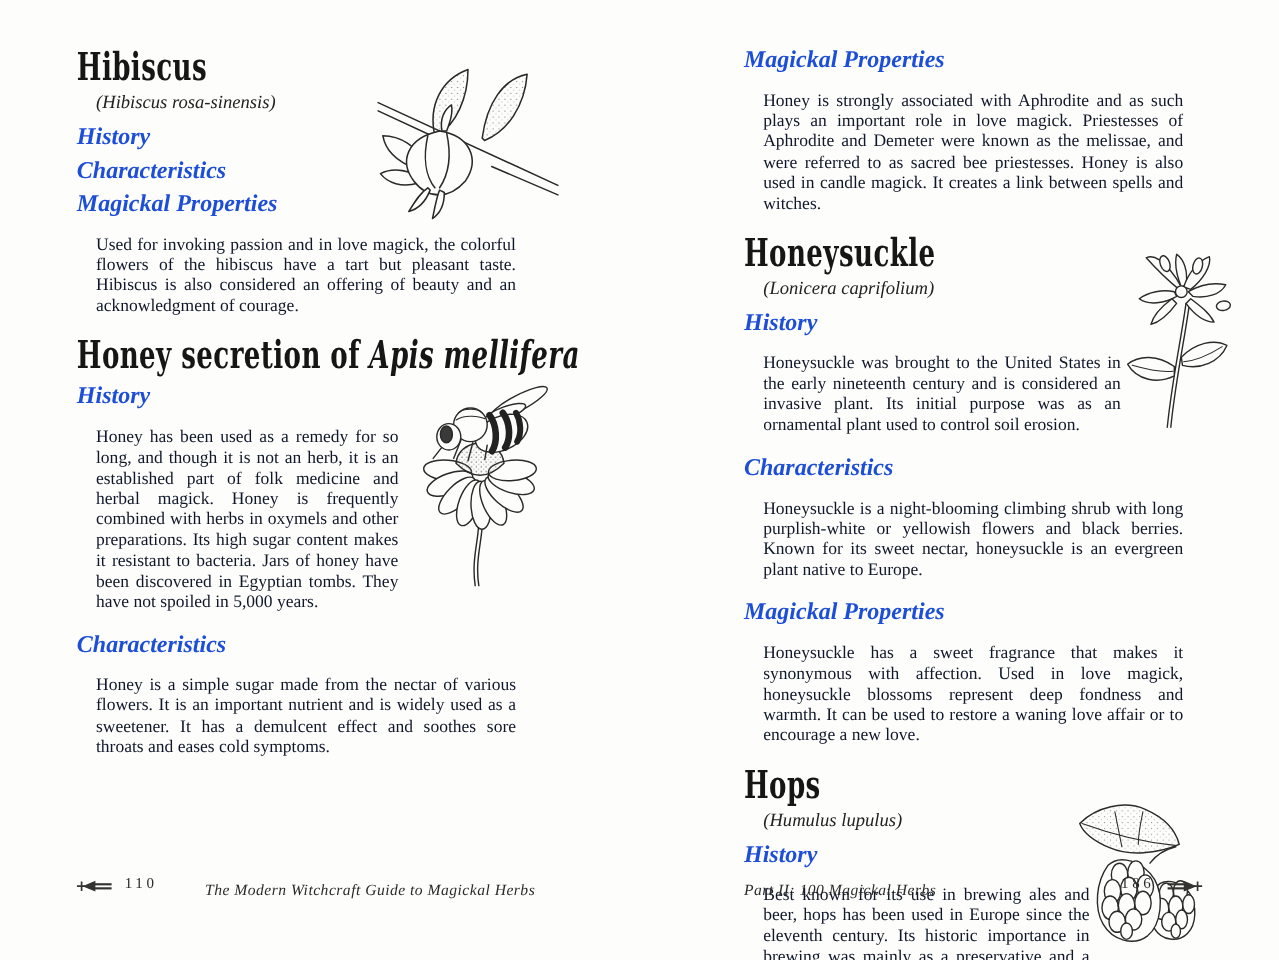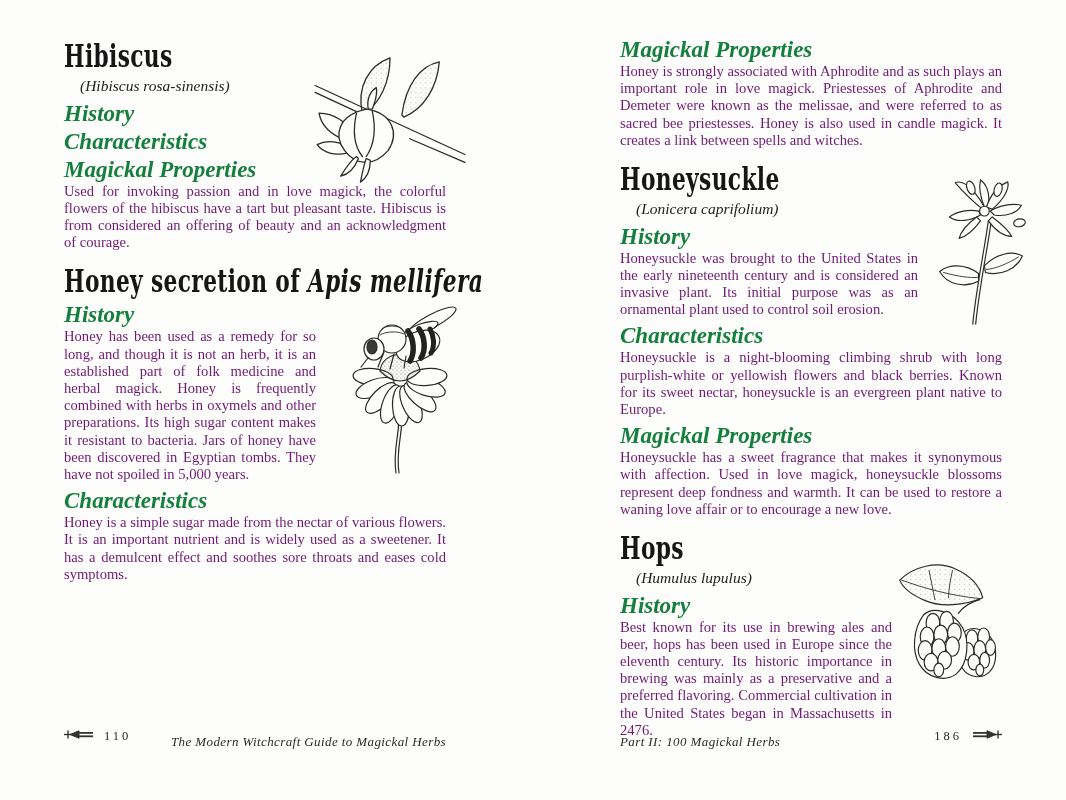--- a/index.html
+++ b/index.html
@@ -22,44 +22,44 @@
   }
   .entry-title .sp-italic{font-style:italic;}
   .mt-entry{margin-top:14px;}
   .latin{
     font-style:italic;font-size:15.5px;line-height:1.2;
     margin:0 0 4px 16px;color:#222;
   }
   h2.sect{
     font-family:"Liberation Serif", serif;
     font-style:italic;font-weight:700;
-    font-size:23px;line-height:20px;
-    margin:8px 0 3px 0;color:#15803d;
+    font-size:20px;line-height:20px;
+    margin:8px 0 3px 0;color:#1d4ed8;
   }
   h2.sect:first-child{margin-top:0;}
   p.body{
-    font-size:14.6px;line-height:17.2px;margin:0;
-    text-align:justify;color:#701a75;
+    font-size:14.6px;line-height:17.2px;margin:16px;
+    text-align:justify;color:#0f172a;
   }
   .w252{width:252px;}
   .w298{width:298px;}
   .w272{width:272px;}
   .illo{position:absolute;pointer-events:none;}
   .illo svg{display:block;}
   .illo-hibiscus{top:12px;right:-24px;}
   .illo-bee{top:412px;right:-36px;}
   .illo-honeysuckle{top:140px;right:-36px;}
   .illo-hops{top:492px;right:-10px;}
   .footer{
     position:absolute;top:727px;width:382px;height:18px;
     display:flex;align-items:center;justify-content:space-between;
   }
   .footer-left{left:64px;}
   .footer-right{left:620px;gap:12px;}
-  .pageno-group{display:flex;align-items:flex-start;gap:10px;}
+  .pageno-group{display:flex;align-items:flex-end;gap:10px;}
   .pageno{
     font-size:12.5px;letter-spacing:3px;color:#2a2a2a;
     font-family:"Liberation Serif", serif;
   }
   .footer-title{
     font-style:italic;font-size:13px;color:#2a2a2a;letter-spacing:0.4px;margin-top:12px;
   }
   .orn line,.orn path{stroke:#333;}
 </style>
 </head>
@@ -97,21 +97,21 @@
             <path d="M58,58 C56,48 60,40 66,36 C68,44 64,52 62,58 Z" fill="#fdfdfb"></path>
           </g>
         </svg>
       </div>
 
       <h2 class="sect">History</h2>
 
       <h2 class="sect">Characteristics</h2>
 
       <h2 class="sect">Magickal Properties</h2>
-      <p class="body">Used for invoking passion and in love magick, the colorful flowers of the hibiscus have a tart but pleasant taste. Hibiscus is from considered an offering of beauty and an acknowledgment of courage.</p>
+      <p class="body">Used for invoking passion and in love magick, the colorful flowers of the hibiscus have a tart but pleasant taste. Hibiscus is also considered an offering of beauty and an acknowledgment of courage.</p>
     </section>
 
     <section class="entry mt-entry">
       <h1 class="entry-title"><span>Honey secretion of </span><span class="sp-italic">Apis mellifera</span></h1>
 
       <div class="illo illo-bee" style="top:36px;">
         <svg width="162" height="176" viewBox="0 0 162 176">
           <defs>
             <pattern id="stipB" width="4" height="4" patternUnits="userSpaceOnUse">
               <circle cx="1" cy="1" r="0.6" fill="#666"></circle>

